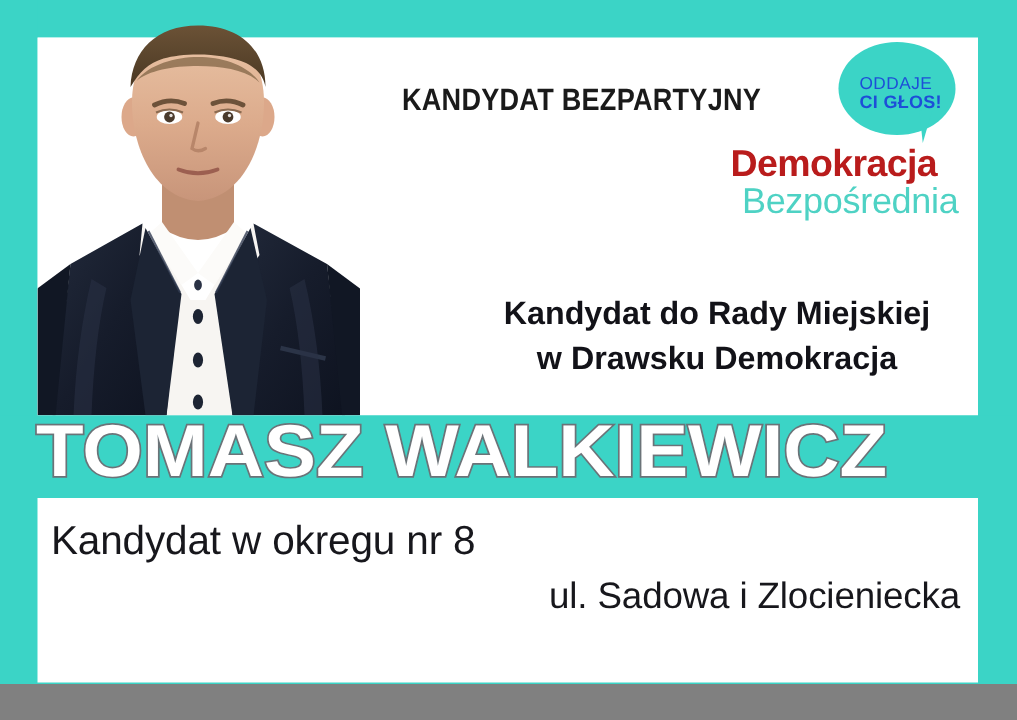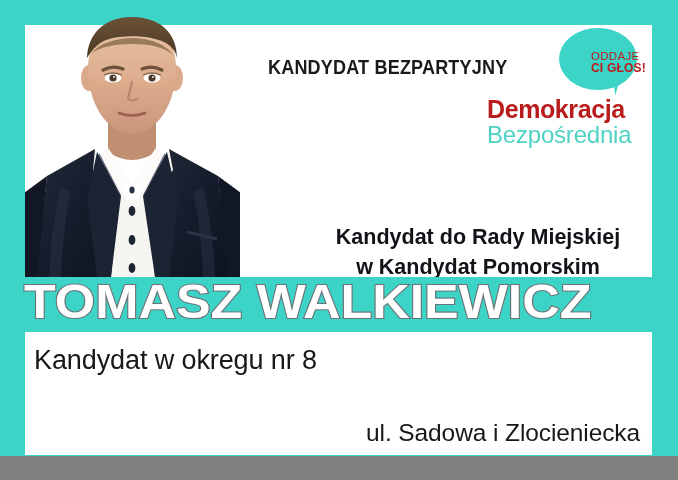--- a/index.html
+++ b/index.html
@@ -82,23 +82,22 @@
     border-left: 9px solid #3bd4c6;
     border-bottom: 22px solid transparent;
     border-top: 0 solid transparent;
     transform: rotate(-6deg);
   }
   .bubble-text {
     position: absolute;
     left: 86px;
     top: 22px;
     width: 64px;
-    color: #b91c1c;
+    color: #1d4ed8;
     line-height: 1.05;
-    margin-left: 18px;
   }
   .bubble-l1 { font-size: 11.5px; font-weight: normal; letter-spacing: 0.3px; }
   .bubble-l2 { font-size: 12px; font-weight: bold; letter-spacing: 0.2px; }
 
   .logo-name {
     position: absolute;
     left: 0px;
     top: 68px;
     width: 152px;
   }
@@ -108,34 +107,34 @@
     color: #b91c1c;
     letter-spacing: -0.4px;
     line-height: 1.05;
   }
   .logo-l2 {
     font-size: 24px;
     font-weight: normal;
     color: #4ed2c4;
     letter-spacing: -0.2px;
     line-height: 1.1;
+    text-align: right;
   }
 
   
   .subtitle {
     position: absolute;
     left: 308px;
     top: 195px;
     width: 340px;
     text-align: center;
     font-size: 21.5px;
     font-weight: bold;
     color: #121218;
     line-height: 1.38;
-    margin-top: 28px;
   }
 
   
   .name-banner {
     position: absolute;
     left: 0px;
     top: 277px;
     width: 678px;
     height: 55px;
     background: #3bd4c6;
@@ -173,21 +172,21 @@
     top: 345px;
     font-size: 27px;
     font-weight: normal;
     color: #17171c;
     letter-spacing: -0.1px;
     white-space: nowrap;
   }
   .line-ulice {
     position: absolute;
     left: 0px;
-    top: 419px;
+    top: 384px;
     width: 640px;
     text-align: right;
     font-size: 24.5px;
     font-weight: normal;
     color: #17171c;
     letter-spacing: -0.1px;
     white-space: nowrap;
   }
 </style>
 </head>
@@ -302,21 +301,21 @@
       <div class="bubble-l2">CI GŁOS!</div>
     </div>
     <div class="logo-name">
       <div class="logo-l1">Demokracja</div>
       <div class="logo-l2">Bezpośrednia</div>
     </div>
   </div>
 
   <div class="subtitle">
     <div>Kandydat do Rady Miejskiej</div>
-    <div>w Kandydat Pomorskim</div>
+    <div>w Drawsku Demokracja</div>
   </div>
 
   <div class="name-banner"></div>
   <div class="name-text">TOMASZ WALKIEWICZ</div>
 
   <div class="panel-bottom"></div>
   <div class="line-okreg">Kandydat w okregu nr 8</div>
   <div class="line-ulice">ul. Sadowa i Zlocieniecka</div>
 
 </div>

